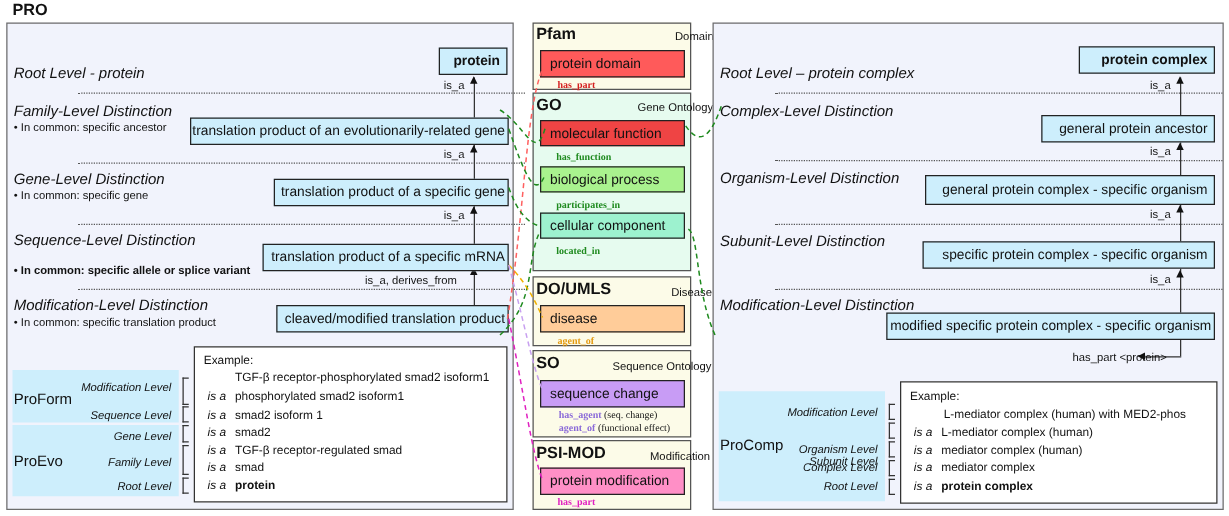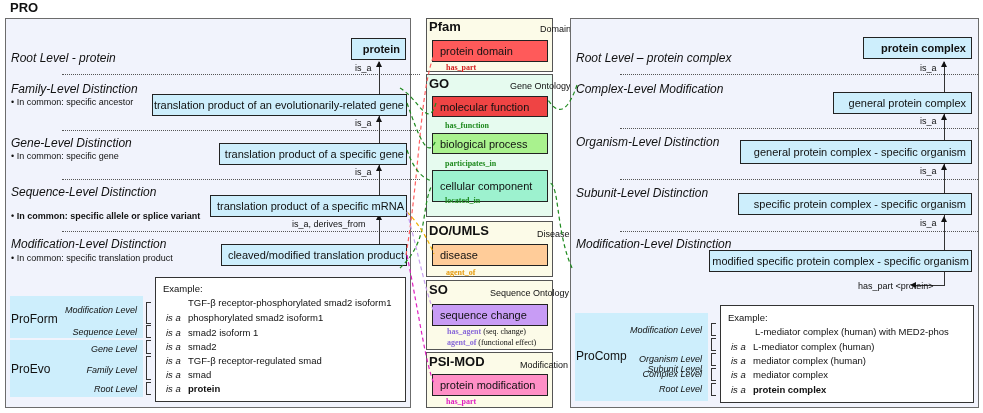--- a/index.html
+++ b/index.html
@@ -102,21 +102,21 @@
 <div class="abs ext-node" style="left:432px;top:40px;width:116px;height:22px;background:#ff5a5a;">protein domain</div>
 <div class="abs ext-rel" style="left:446px;top:63px;color:#d42020;">has_part</div>
 
 <div class="abs ext" style="left:426px;top:74px;width:127px;height:143px;background:#e6fbef;"></div>
 <div class="abs ext-title" style="left:429px;top:76px;">GO</div>
 <div class="abs ext-sub" style="left:486px;top:81px;">Gene Ontology</div>
 <div class="abs ext-node" style="left:432px;top:96px;width:116px;height:21px;background:#ef4444;">molecular function</div>
 <div class="abs ext-rel" style="left:445px;top:121px;color:#1e8a1e;">has_function</div>
 <div class="abs ext-node" style="left:432px;top:133px;width:116px;height:21px;background:#a9f28e;">biological process</div>
 <div class="abs ext-rel" style="left:445px;top:159px;color:#1e8a1e;">participates_in</div>
-<div class="abs ext-node" style="left:432px;top:170px;width:116px;height:32px;background:#9df2cf;text-align:right;">cellular component</div>
+<div class="abs ext-node" style="left:432px;top:170px;width:116px;height:21px;background:#9df2cf;text-align:right;">cellular component</div>
 <div class="abs ext-rel" style="left:445px;top:196px;color:#1e8a1e;">located_in</div>
 
 <div class="abs ext" style="left:426px;top:221px;width:127px;height:56px;background:#fcfbe8;"></div>
 <div class="abs ext-title" style="left:429px;top:223px;">DO/UMLS</div>
 <div class="abs ext-sub" style="left:513px;top:229px;">Disease</div>
 <div class="abs ext-node" style="left:432px;top:244px;width:116px;height:22px;background:#ffcc99;">disease</div>
 <div class="abs ext-rel" style="left:446px;top:268px;color:#e59a10;">agent_of</div>
 
 <div class="abs ext" style="left:426px;top:280px;width:127px;height:70px;background:#fcfbe8;"></div>
 <div class="abs ext-title" style="left:429px;top:282px;">SO</div>
@@ -127,39 +127,39 @@
 
 <div class="abs ext" style="left:426px;top:352px;width:127px;height:56px;background:#fcfbe8;"></div>
 <div class="abs ext-title" style="left:429px;top:354px;">PSI-MOD</div>
 <div class="abs ext-sub" style="left:496px;top:360px;">Modification</div>
 <div class="abs ext-node" style="left:432px;top:374px;width:116px;height:22px;background:#ff8fc6;">protein modification</div>
 <div class="abs ext-rel" style="left:446px;top:397px;color:#e020c0;">has_part</div>
 
 <div class="abs panel" style="left:570px;top:18px;width:409px;height:390px;"></div>
 <div class="abs lvl-title" style="left:576px;top:51px;">Root Level – protein complex</div>
 <div class="abs dotline" style="left:620px;top:74px;width:358px;"></div>
-<div class="abs lvl-title" style="left:576px;top:82px;">Complex-Level Modification</div>
+<div class="abs lvl-title" style="left:576px;top:82px;">Complex-Level Distinction</div>
 <div class="abs dotline" style="left:620px;top:128px;width:358px;"></div>
 <div class="abs lvl-title" style="left:576px;top:135px;">Organism-Level Distinction</div>
 <div class="abs dotline" style="left:620px;top:179px;width:358px;"></div>
 <div class="abs lvl-title" style="left:576px;top:186px;">Subunit-Level Distinction</div>
 <div class="abs dotline" style="left:620px;top:231px;width:358px;"></div>
 <div class="abs lvl-title" style="left:576px;top:237px;">Modification-Level Distinction</div>
 
 <div class="abs vline" style="left:944px;top:62px;height:223px;"></div>
 <div class="abs" style="left:915px;top:285px;width:30px;height:1px;background:#333;"></div>
 <div class="abs" style="left:910px;top:282px;width:0;height:0;border-top:3px solid transparent;border-bottom:3px solid transparent;border-right:6px solid #111;"></div>
 <div class="abs arrowhead" style="left:941px;top:61px;"></div>
 <div class="abs arrowhead" style="left:941px;top:114px;"></div>
 <div class="abs arrowhead" style="left:941px;top:164px;"></div>
 <div class="abs arrowhead" style="left:941px;top:216px;"></div>
 
 <div class="abs node bold" style="left:863px;top:37px;width:109px;height:22px;">protein complex</div>
 <div class="abs rel" style="left:920px;top:63px;">is_a</div>
-<div class="abs node" style="left:833px;top:92px;width:139px;height:22px;">general protein complex</div>
+<div class="abs node" style="left:833px;top:92px;width:139px;height:22px;">general protein ancestor</div>
 <div class="abs rel" style="left:920px;top:116px;">is_a</div>
 <div class="abs node" style="left:740px;top:140px;width:232px;height:24px;">general protein complex - specific organism</div>
 <div class="abs rel" style="left:920px;top:166px;">is_a</div>
 <div class="abs node" style="left:738px;top:193px;width:234px;height:22px;">specific protein complex - specific organism</div>
 <div class="abs rel" style="left:920px;top:218px;">is_a</div>
 <div class="abs node" style="left:709px;top:250px;width:263px;height:22px;padding-right:2px;">modified specific protein complex - specific organism</div>
 <div class="abs rel" style="left:822px;top:281px;padding-left:36px;">has_part &lt;protein&gt;</div>
 
 <div class="abs blue-band" style="left:575px;top:313px;width:133px;height:88px;"></div>
 <div class="abs band-label" style="left:576px;top:349px;">ProComp</div>

